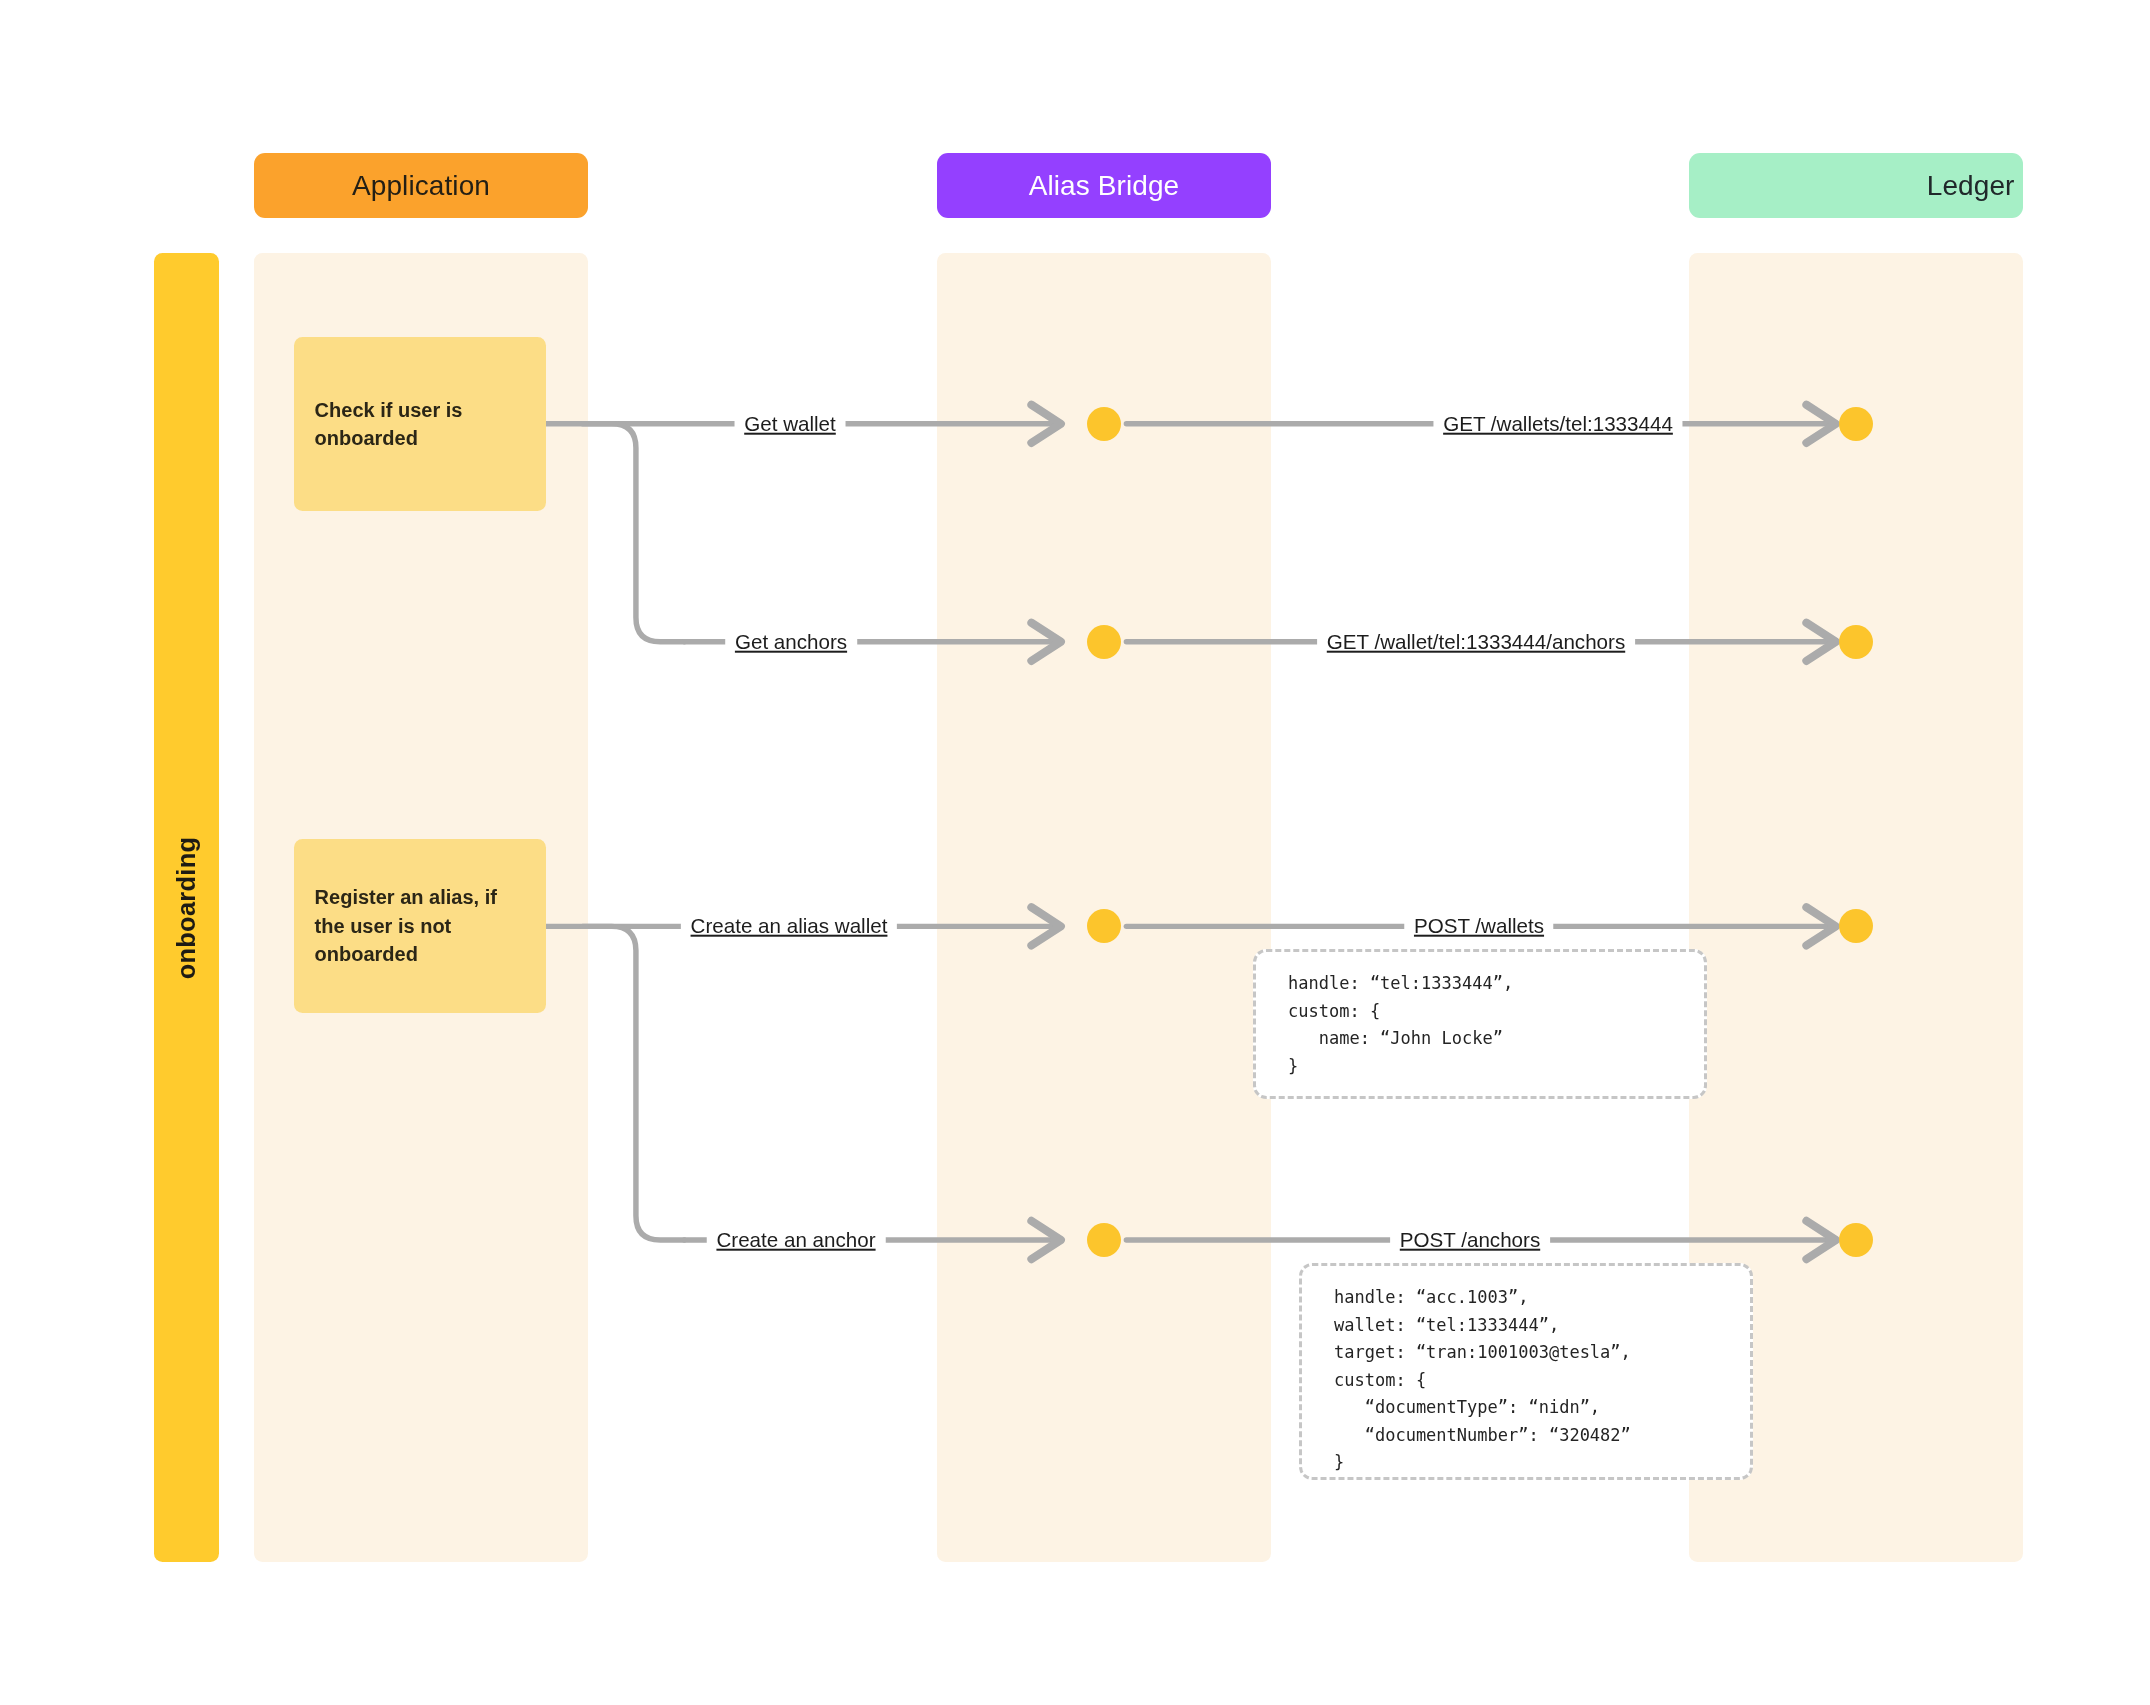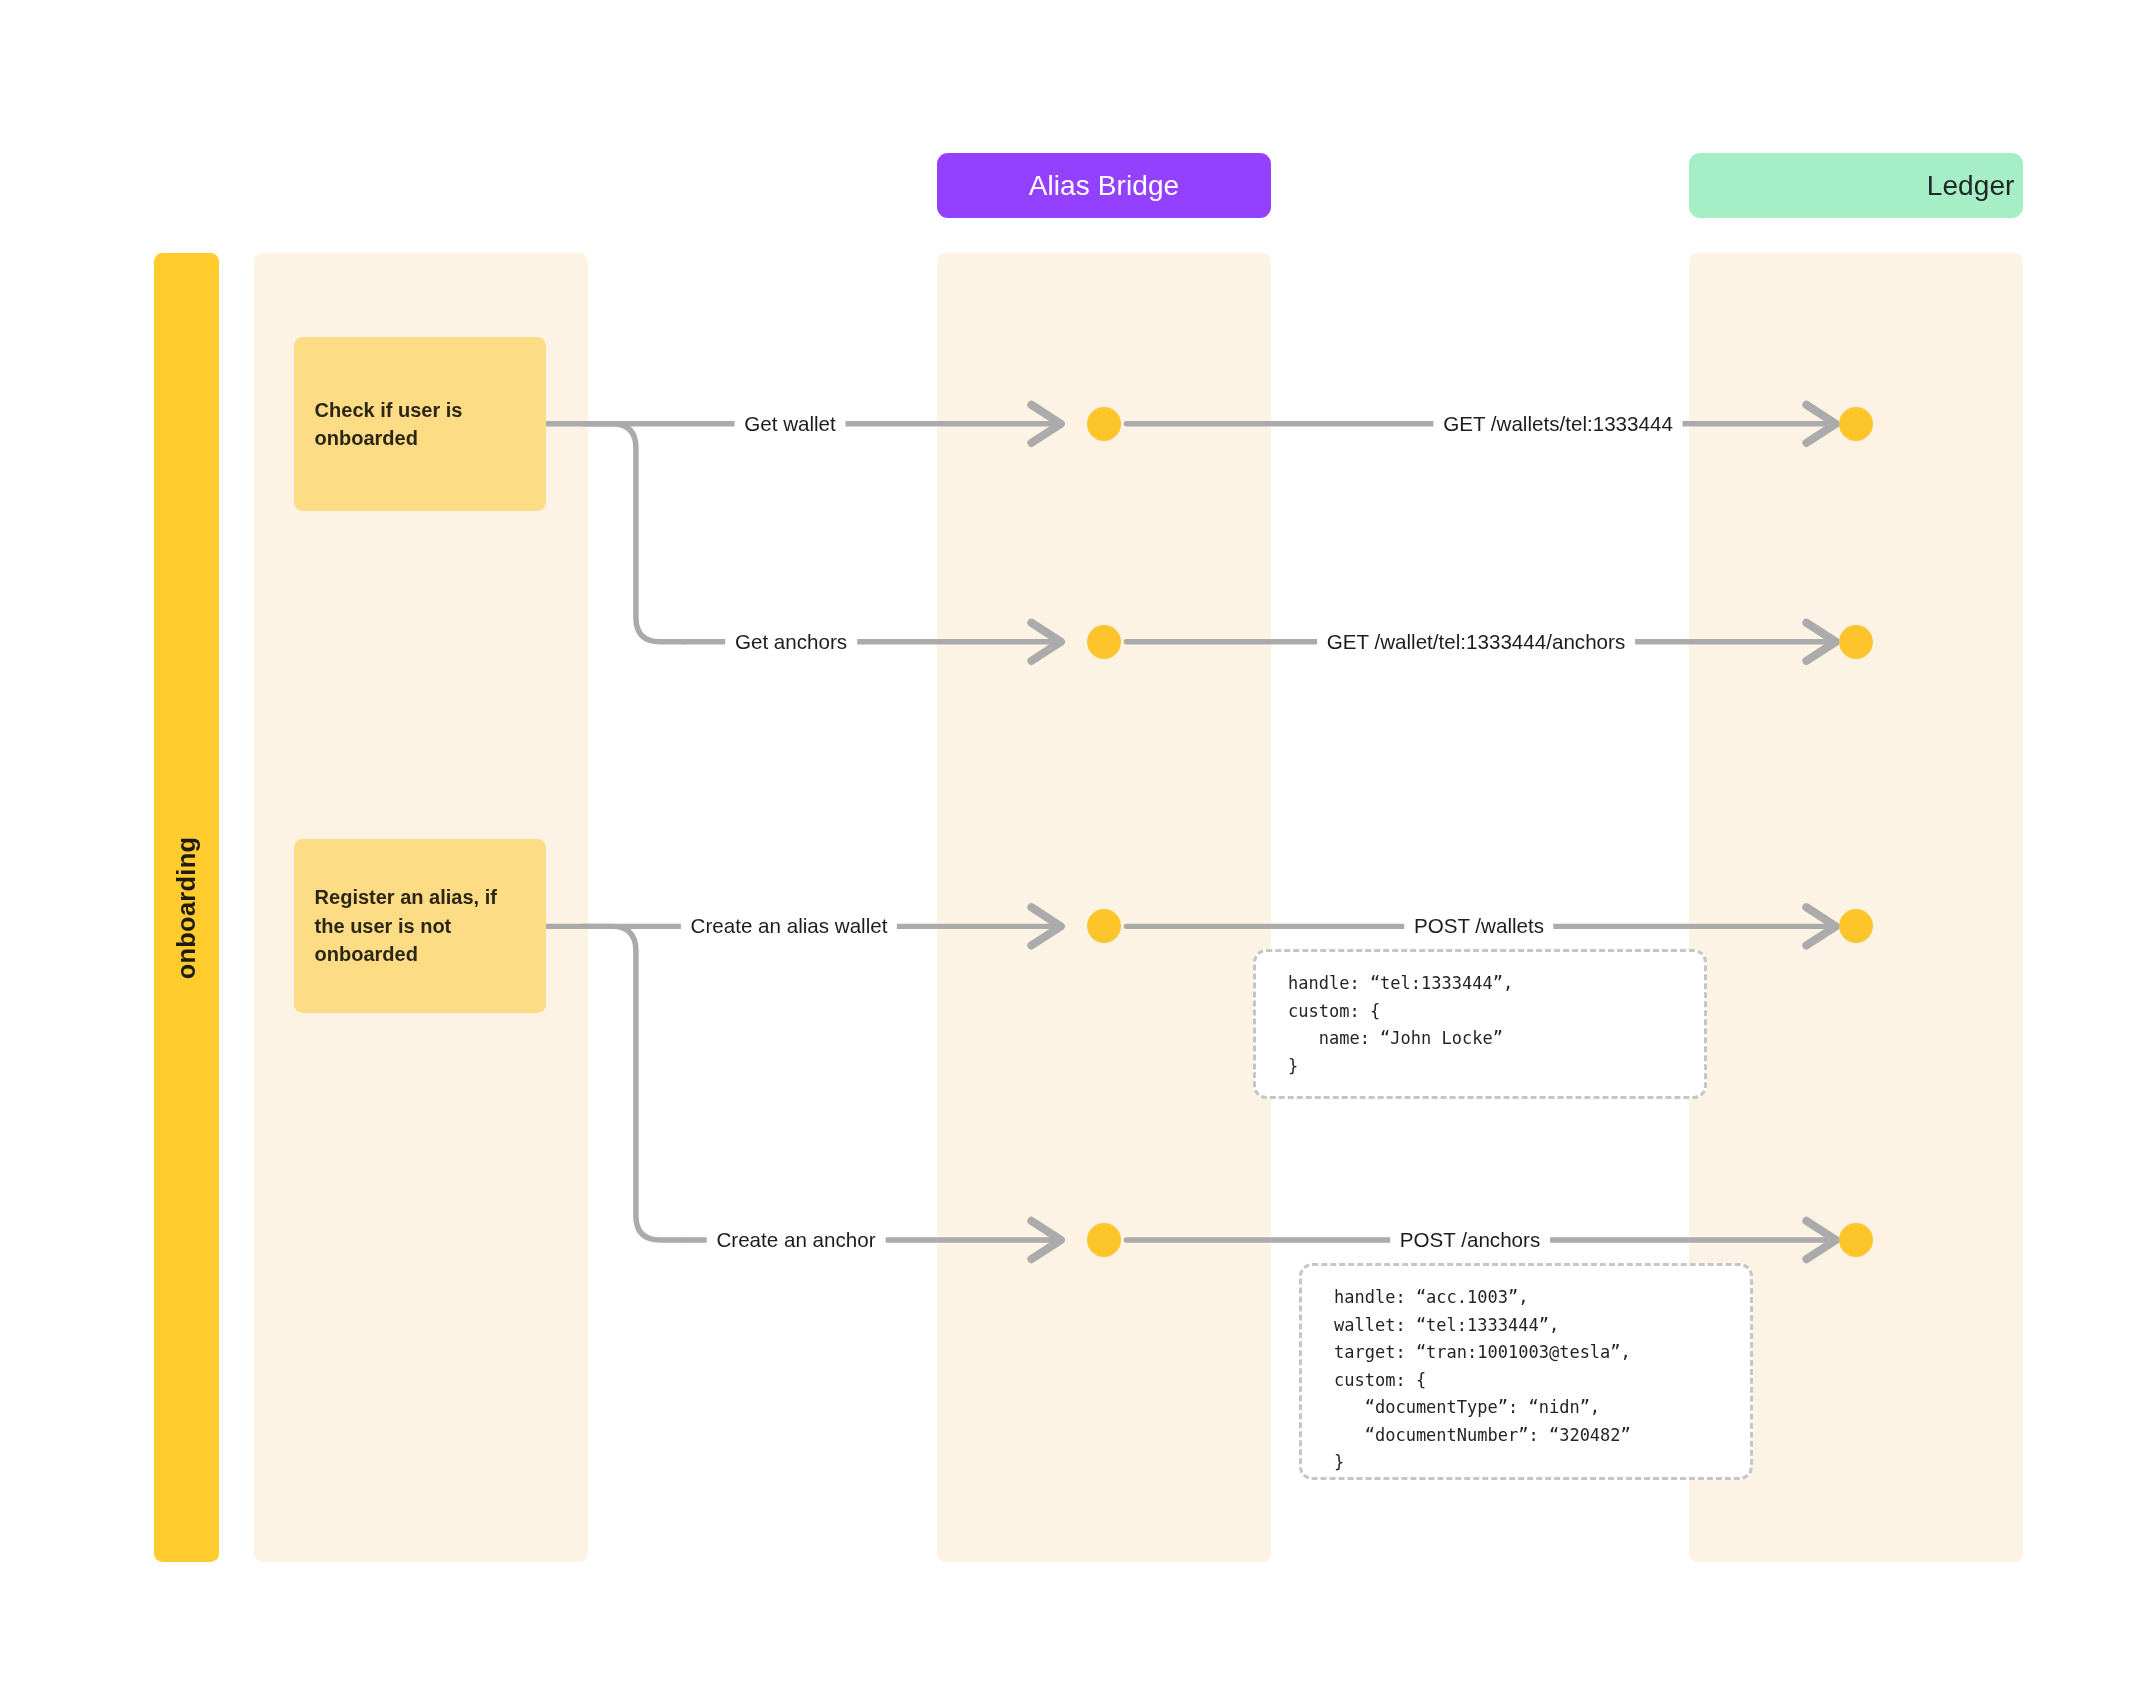--- a/index.html
+++ b/index.html
@@ -102,20 +102,21 @@
   
   .msg-label {
     position: absolute;
     font-size: 20.6px;
     color: #1d1d1d;
     white-space: nowrap;
     background: #ffffff;
     transform: translate(-50%, -50%);
     padding: 0 9.7px;
     line-height: 1;
+    text-decoration: underline;
   }
 
   
   .codebox {
     position: absolute;
     border: 3.6px dashed #c6c6c6;
     border-radius: 13.3px;
     background: #ffffff;
     box-sizing: border-box;
     padding: 18px 32px;
@@ -134,20 +135,23 @@
 
 <div id="canvas">
 
   <div class="band" style="left:254px; top:253px; width:334px; height:1309px;"></div>
   <div class="band" style="left:937px; top:253px; width:334px; height:1309px;"></div>
   <div class="band" style="left:1689px; top:253px; width:334px; height:1309px;"></div>
 
   <div class="fragment-bar" style="left:154px; top:253px; width:65px; height:1309px;"></div>
   <div class="fragment-label" style="left:186px; top:908px; width:0; height:0; display:flex; align-items:center; justify-content:center;">onboarding</div>
 
+  <div class="participant application" style="left:254px; top:153px; width:334px; height:65px;">
+    <span>Application</span>
+  </div>
   <div class="participant bridge" style="left:937px; top:153px; width:334px; height:65px;">
     <span>Alias Bridge</span>
   </div>
   <div class="participant ledger" style="left:1689px; top:153px; width:334px; height:65px;">
     <span>Ledger</span>
   </div>
 
   <svg id="wires" viewBox="0 0 3552 2816" xmlns="http://www.w3.org/2000/svg">
     <defs>
       <marker id="arrowhead" markerWidth="9" markerHeight="9" refX="6.2" refY="4.5" orient="auto" markerUnits="strokeWidth">

